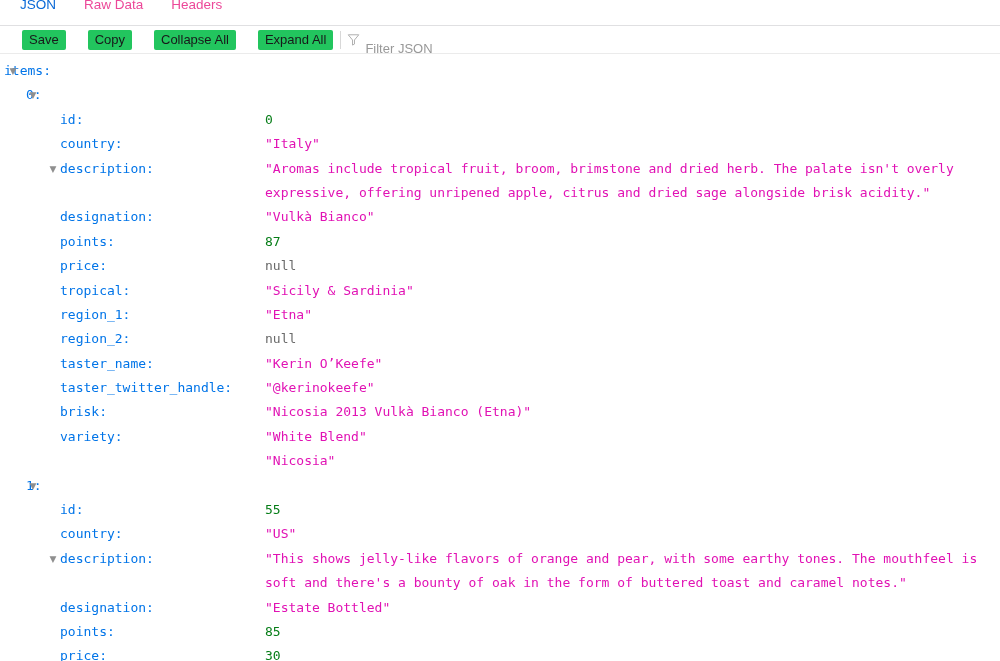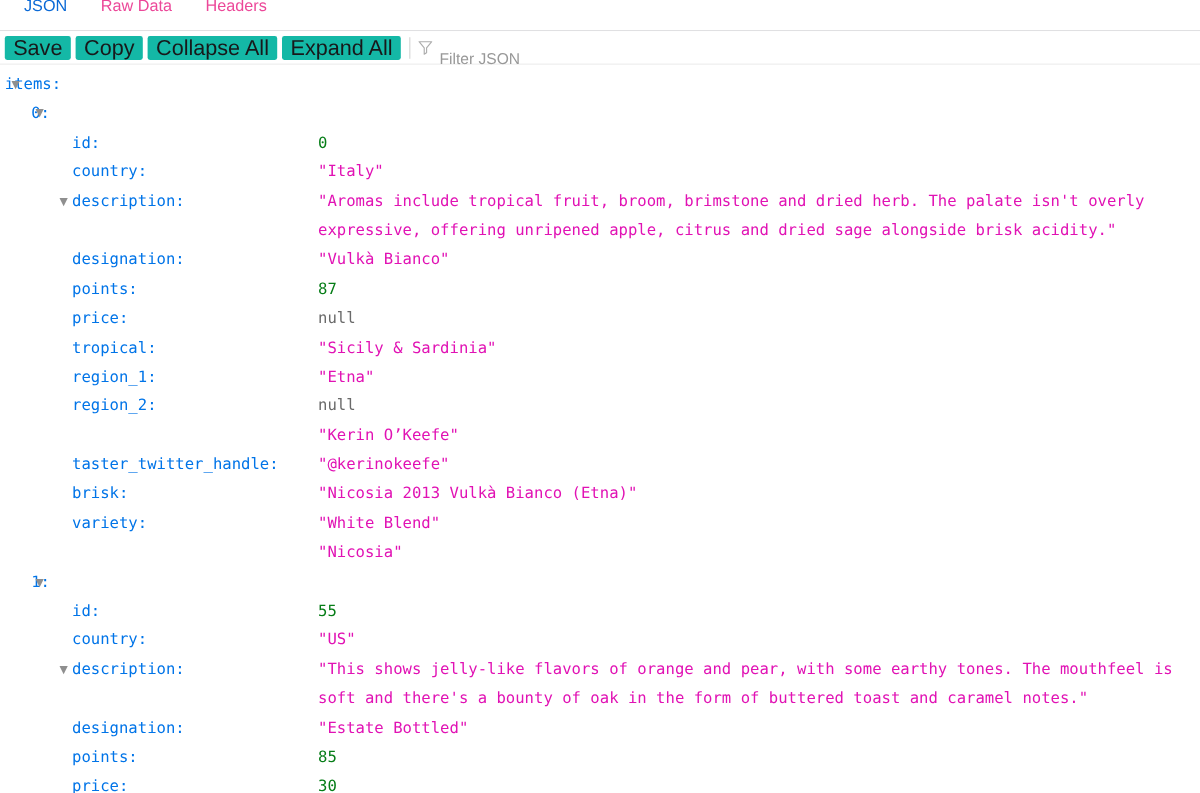--- a/index.html
+++ b/index.html
@@ -44,32 +44,33 @@
   #toolbar {
     height: 28px;
     box-sizing: border-box;
     border-bottom: 1px solid #ebebeb;
     background: #ffffff;
     display: flex;
     align-items: center;
     padding: 0 4px;
   }
   .tbtn {
-    font-size: 18px;
+    font-size: 13px;
     color: #18181a;
-    background: #14b8a6;
+    background: #22c55e;
     border: none;
     border-radius: 2px;
     height: 20px;
     line-height: 20px;
     padding: 0 7px;
     margin-right: 4px;
     font-family: "Liberation Sans", sans-serif;
     cursor: default;
     white-space: nowrap;
+    margin-left: 18px;
   }
   .tdivider {
     width: 1px;
     height: 18px;
     background: #d8d8d8;
     margin: 0 6px 0 3px;
   }
   #filterwrap {
     display: flex;
     align-items: center;
@@ -227,20 +228,21 @@
       </div>
       <div class="row">
         <span class="key lv3">region_1:</span>
         <span class="valuecol v-string">"Etna"</span>
       </div>
       <div class="row">
         <span class="key lv3">region_2:</span>
         <span class="valuecol v-null">null</span>
       </div>
       <div class="row">
+        <span class="key lv3">taster_name:</span>
         <span class="valuecol v-string">"Kerin O’Keefe"</span>
       </div>
       <div class="row">
         <span class="key lv3">taster_twitter_handle:</span>
         <span class="valuecol v-string">"@kerinokeefe"</span>
       </div>
       <div class="row">
         <span class="key lv3">brisk:</span>
         <span class="valuecol v-string">"Nicosia 2013 Vulkà Bianco  (Etna)"</span>
       </div>

